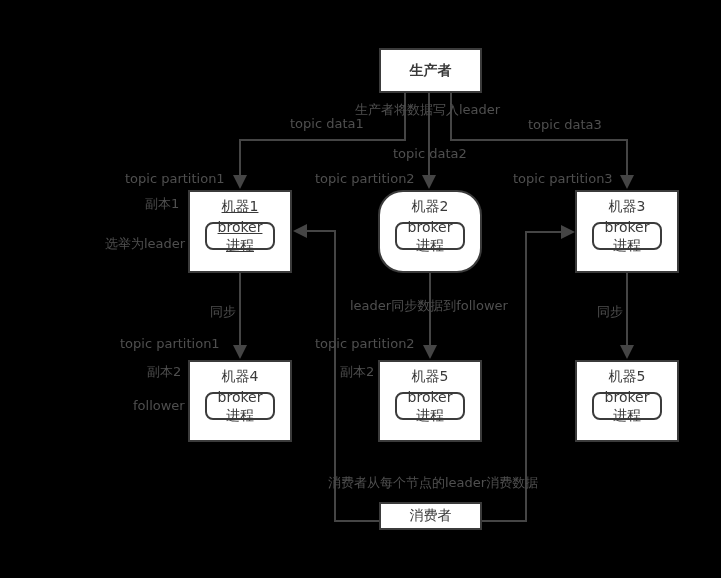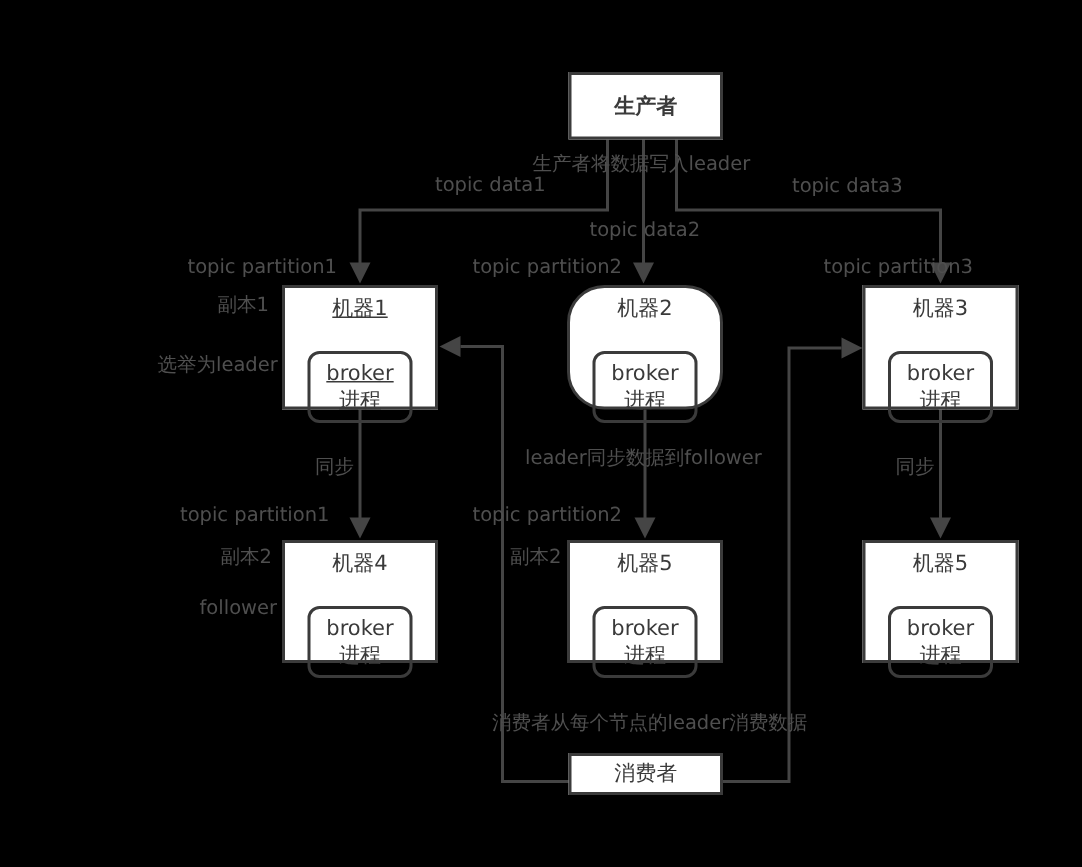--- a/index.html
+++ b/index.html
@@ -21,21 +21,21 @@
   svg.connectors polygon{fill:var(--line);stroke:none;}
   .node{
     position:absolute;background:var(--node-fill);
     border:2px solid var(--node-border);color:var(--node-text);
     font-size:14px;
   }
   .endpoint{display:flex;align-items:center;justify-content:center;}
   .machine{width:104px;height:83px;}
   .machine-title{text-align:center;margin-top:6px;line-height:16px;}
   .broker-box{
-    width:70px;height:48px;margin:20px auto 0;
+    width:70px;height:28px;margin:8px auto 0;
     border:2px solid var(--node-border);border-radius:8px;
     display:flex;flex-direction:column;align-items:center;justify-content:center;
     line-height:18px;
   }
   .lbl{
     position:absolute;color:var(--label-text);font-size:13px;
     line-height:14px;white-space:nowrap;
   }
 </style>
 </head>
@@ -125,21 +125,21 @@
   <div class="node endpoint" style="left:379px;top:502px;width:103px;height:28px;">
     <span>消费者</span>
   </div>
 
   <div class="lbl" style="left:355px;top:103px;">生产者将数据写入leader</div>
   <div class="lbl" style="left:262px;top:117px;margin-left:28px;">topic data1</div>
   <div class="lbl" style="left:393px;top:147px;">topic data2</div>
   <div class="lbl" style="left:528px;top:118px;">topic data3</div>
   <div class="lbl" style="left:125px;top:172px;">topic partition1</div>
   <div class="lbl" style="left:315px;top:172px;">topic partition2</div>
-  <div class="lbl" style="left:513px;top:172px;margin-left:36px;">topic partition3</div>
+  <div class="lbl" style="left:513px;top:172px;">topic partition3</div>
   <div class="lbl" style="left:145px;top:197px;">副本1</div>
   <div class="lbl" style="left:105px;top:237px;">选举为leader</div>
   <div class="lbl" style="left:210px;top:305px;">同步</div>
   <div class="lbl" style="left:350px;top:299px;">leader同步数据到follower</div>
   <div class="lbl" style="left:597px;top:305px;">同步</div>
   <div class="lbl" style="left:120px;top:337px;">topic partition1</div>
   <div class="lbl" style="left:315px;top:337px;">topic partition2</div>
   <div class="lbl" style="left:147px;top:365px;">副本2</div>
   <div class="lbl" style="left:340px;top:365px;">副本2</div>
   <div class="lbl" style="left:133px;top:399px;">follower</div>

